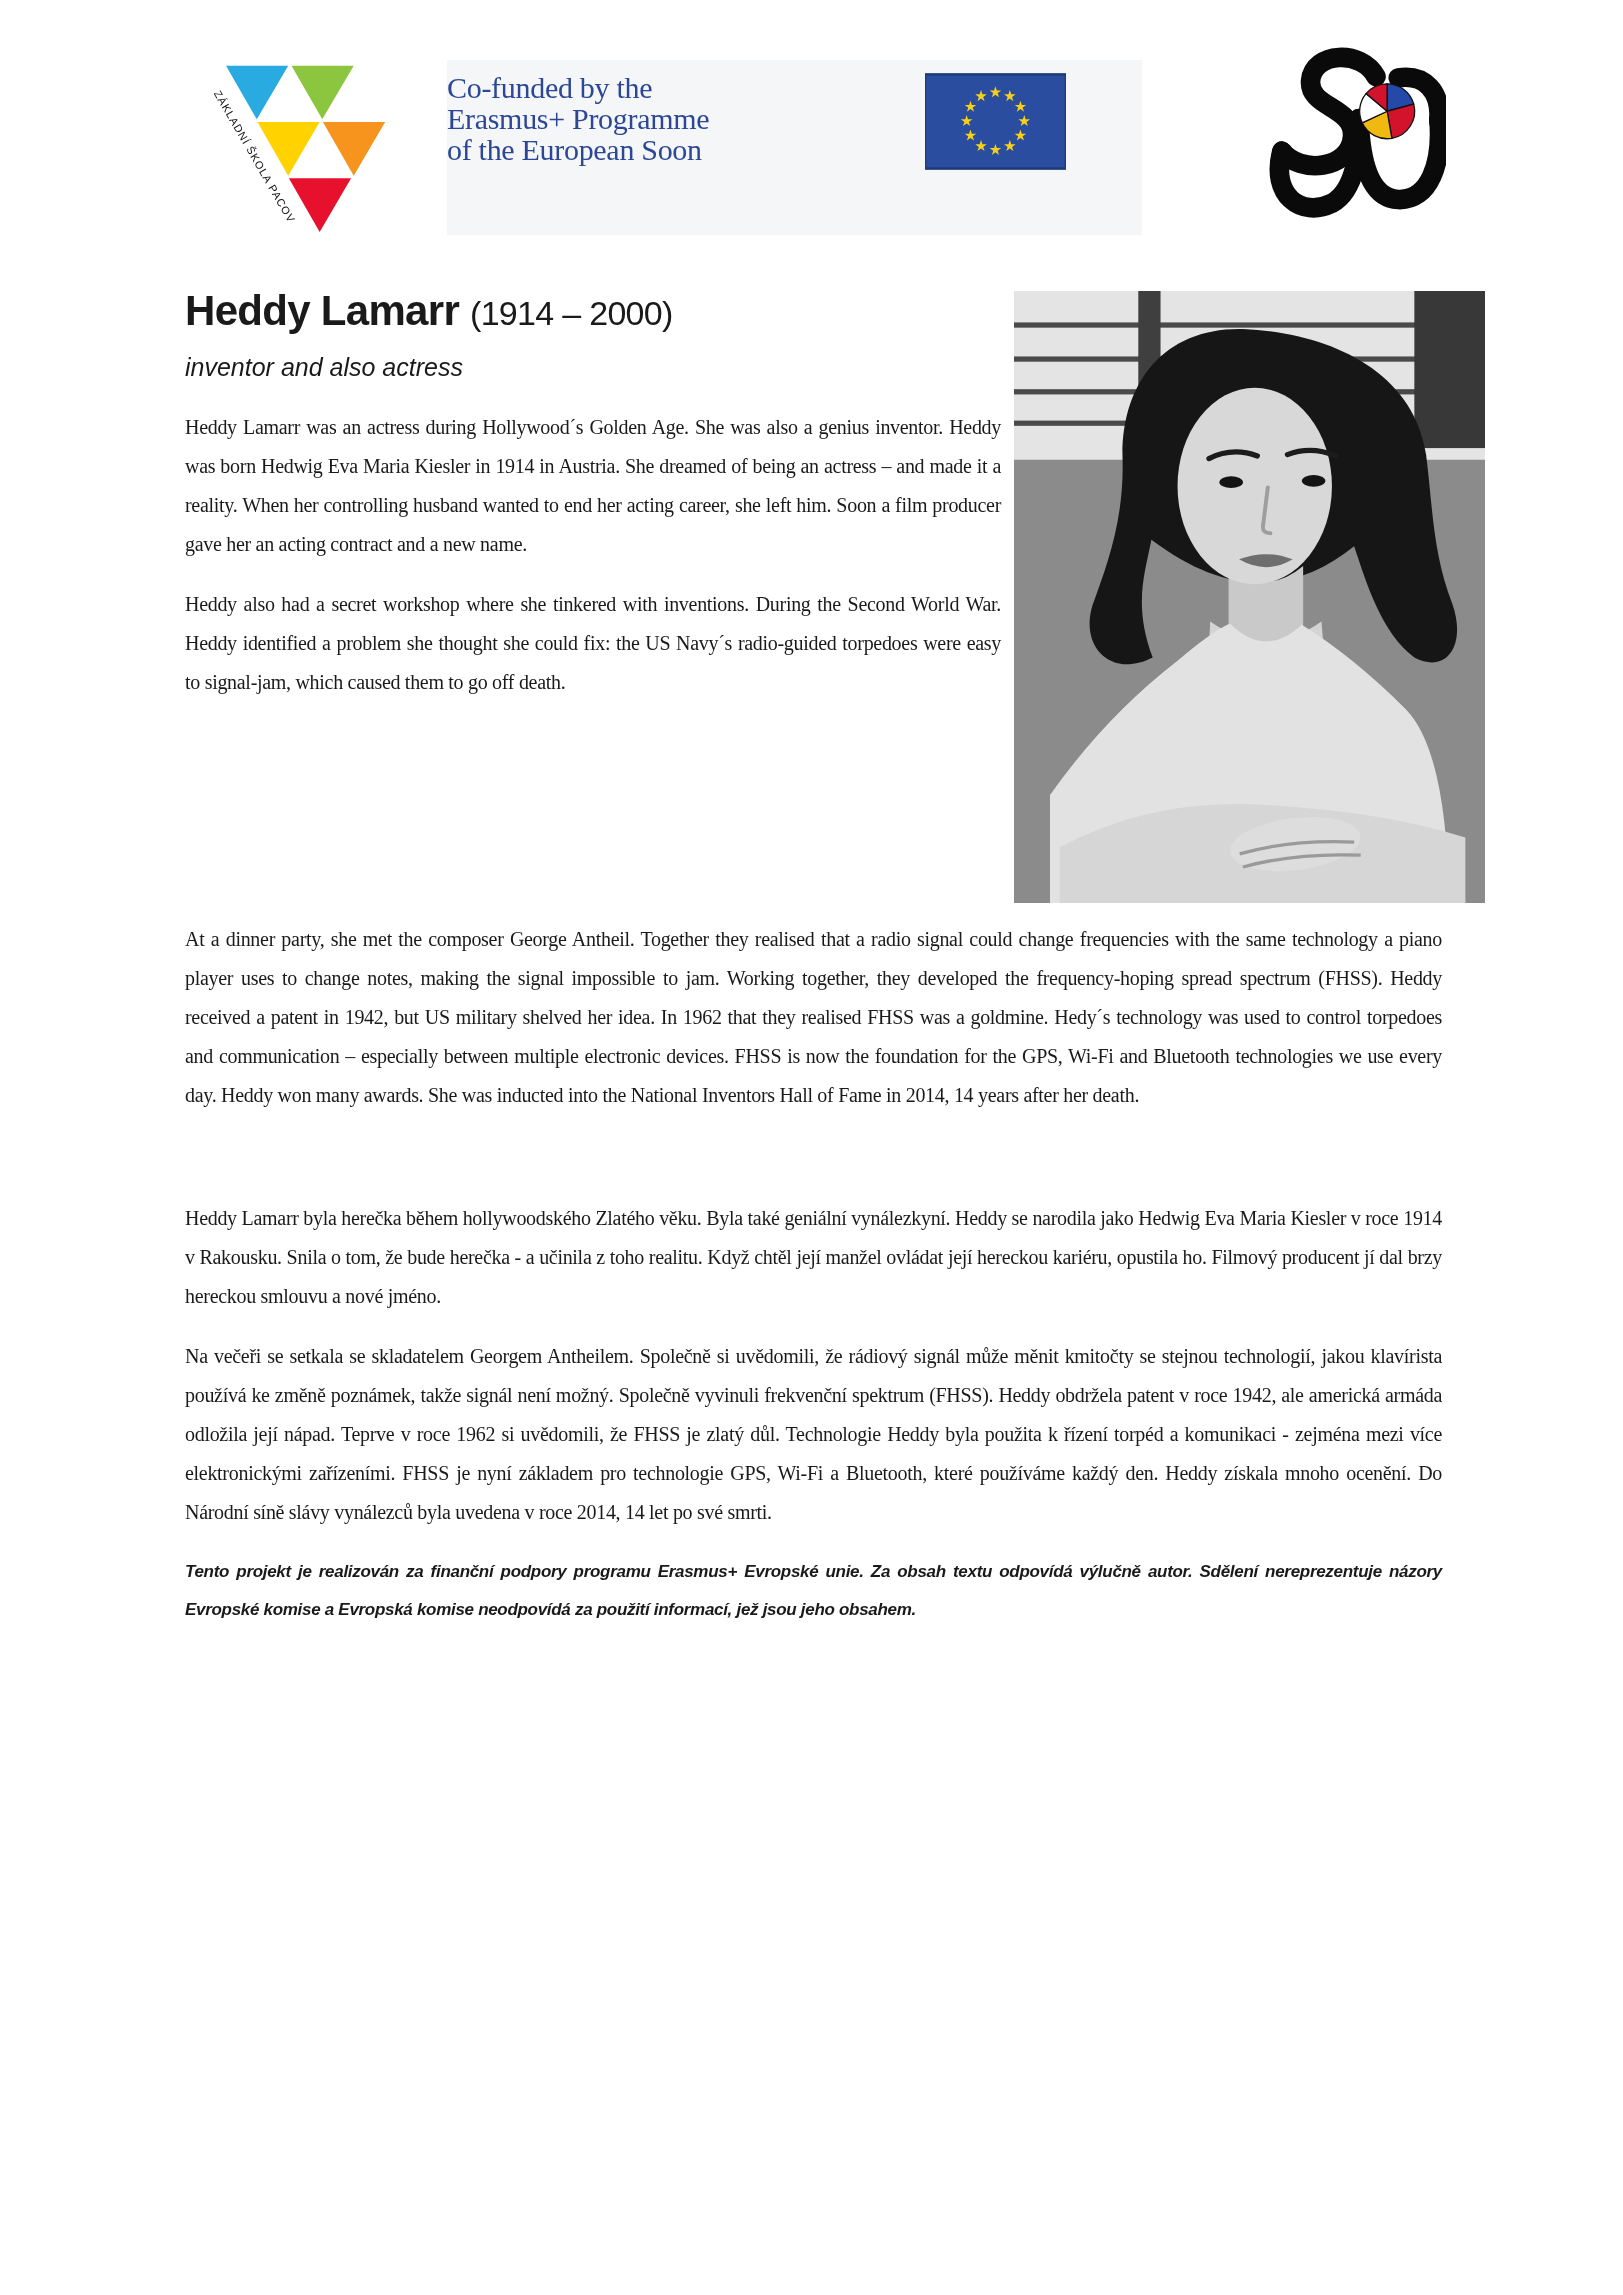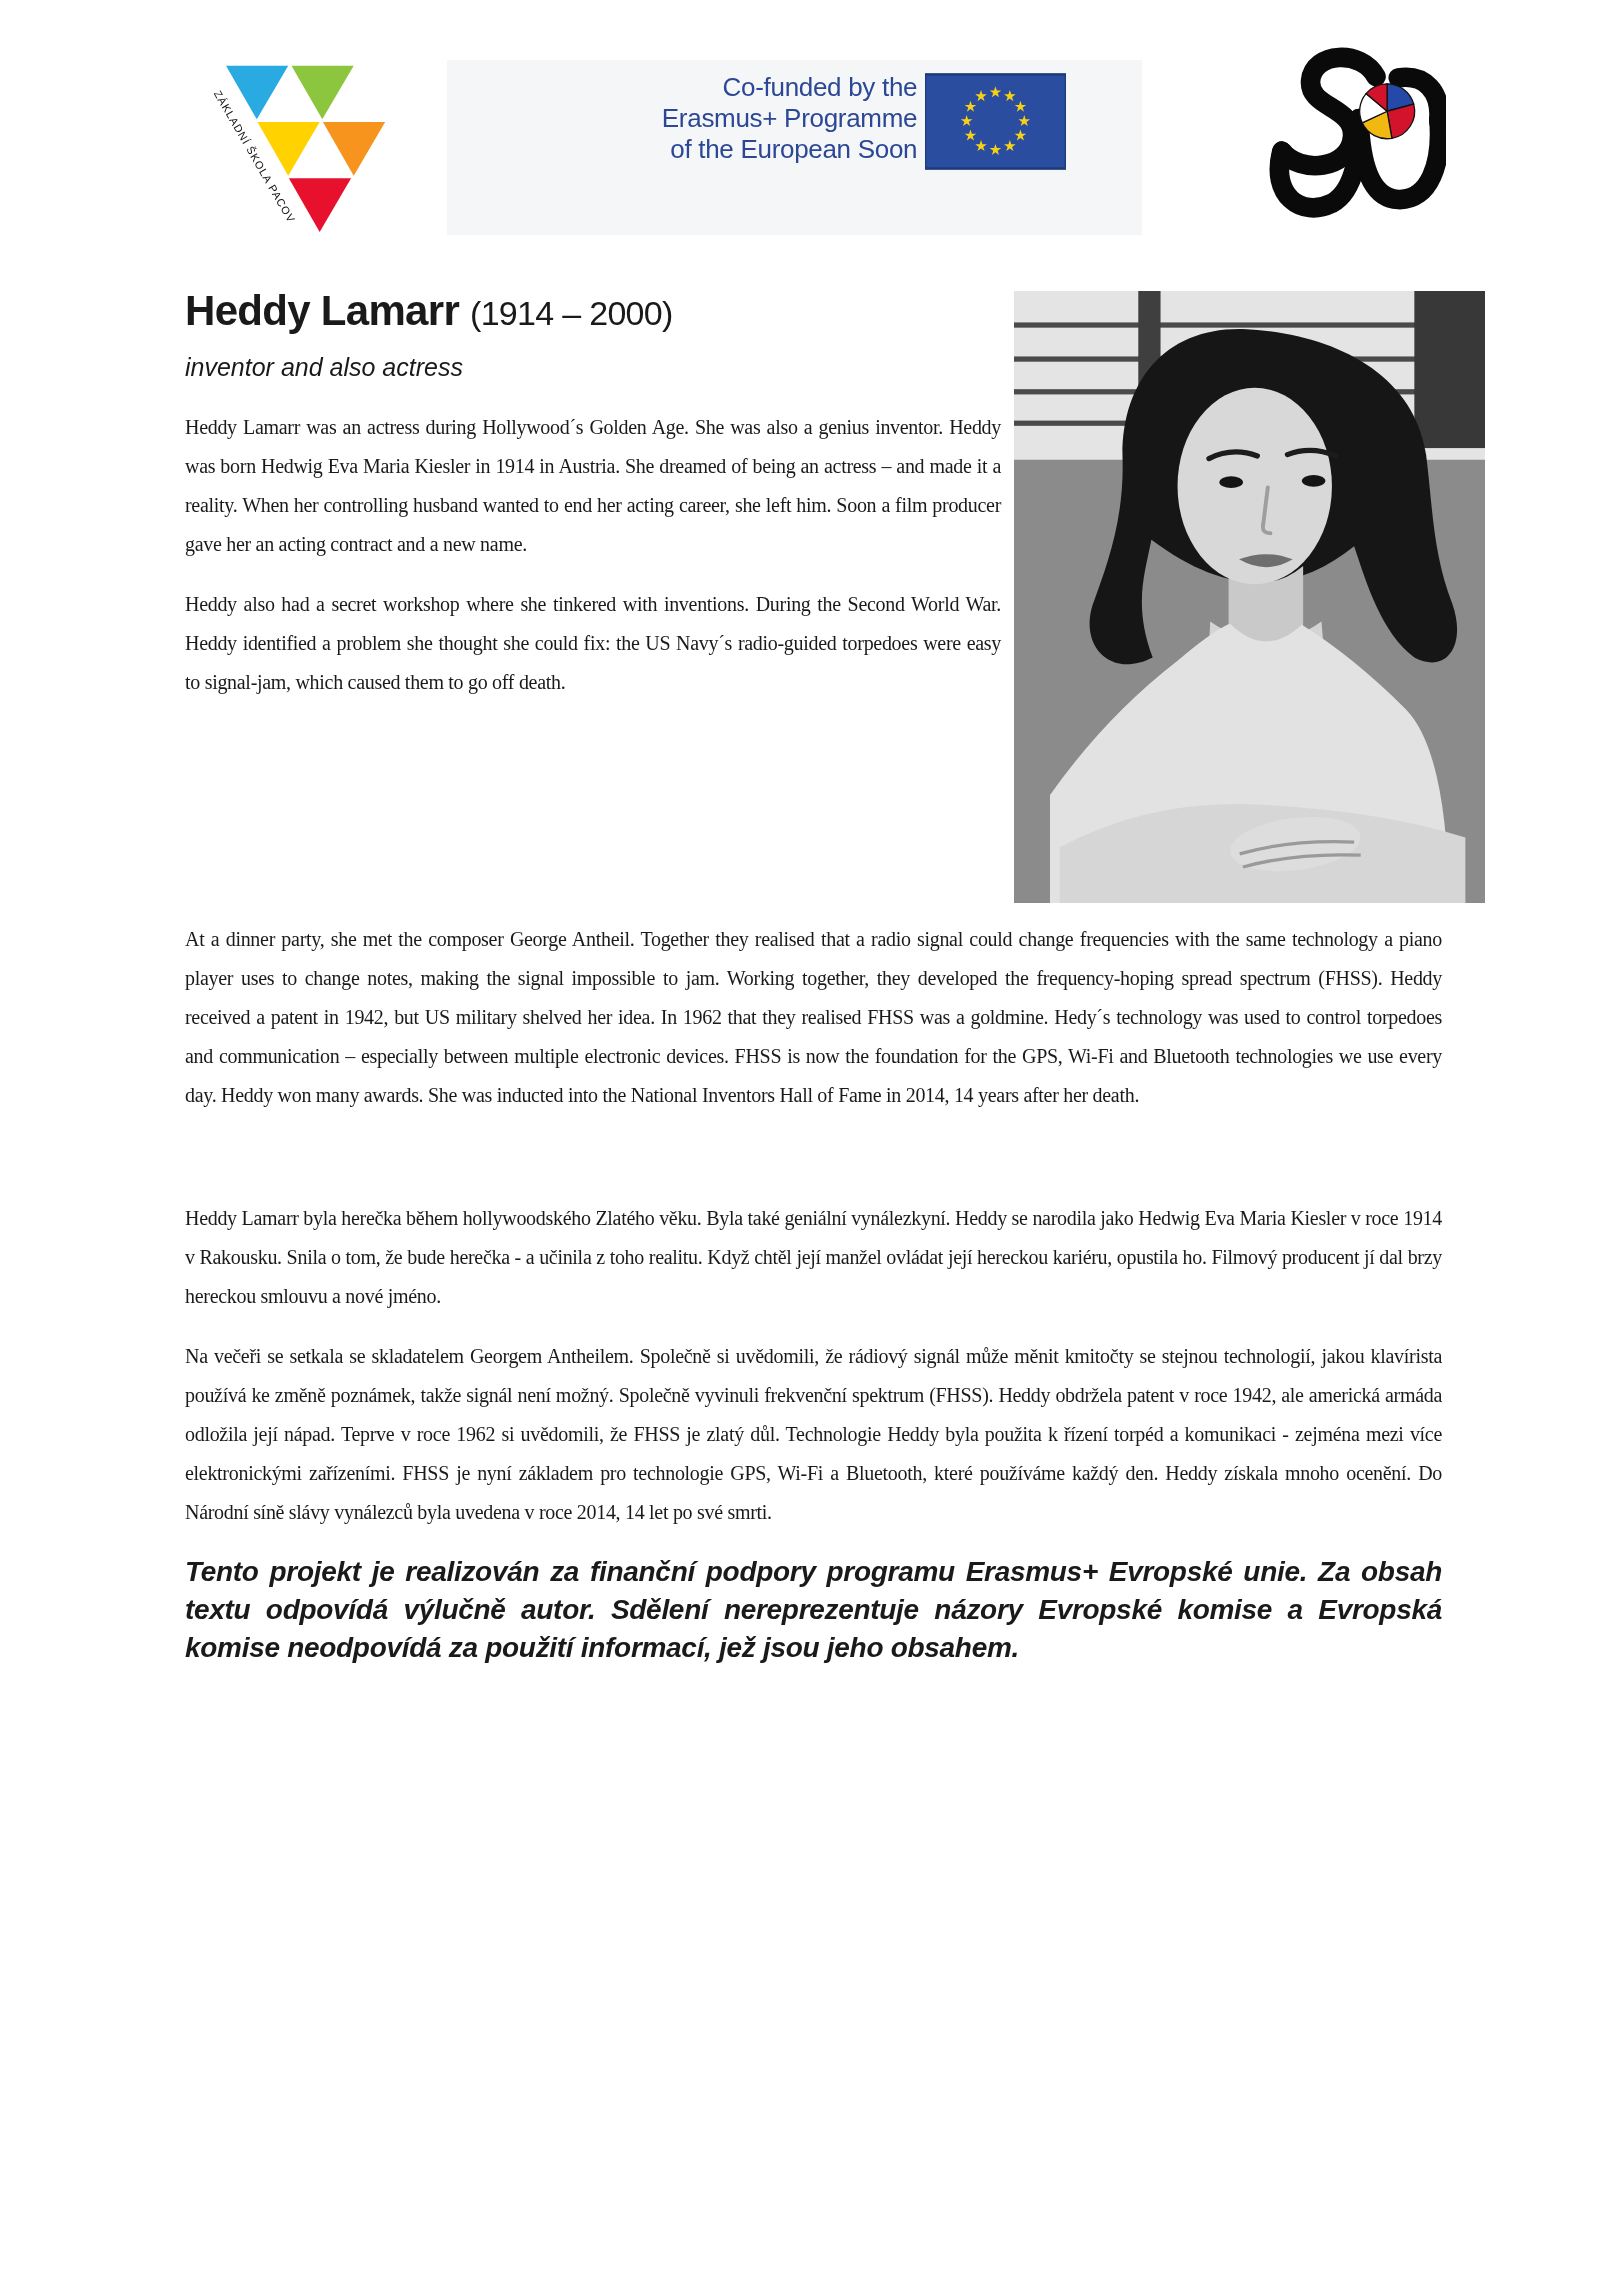--- a/index.html
+++ b/index.html
@@ -11,43 +11,43 @@
   }
   
   .header { position:relative; height:288px; }
   .school-logo { position:absolute; left:4.6px; top:59px; width:203px; height:177px; }
   .erasmus-block {
     position:absolute; left:262px; top:60px; width:695px; height:175px;
     background:#f5f6f7; display:flex; justify-content:flex-end; align-items:flex-start;
     padding:9.2px 76px 0 0;
   }
   .erasmus-text {
-    width:484px; text-align:right; color:#2c4795; font-size:26px; line-height:31px;
-    letter-spacing:-0.3px; padding-top:2.6px;
+    width:484px; text-align:left; color:#2c4795; font-size:30px; line-height:31px;
+    letter-spacing:-0.3px; padding-top:2.6px;font-family:Liberation Serif, serif;
   }
   .eu-flag { width:145px; height:97px; margin-left:7.9px; margin-top:3.9px; display:block; }
   .su-logo { position:absolute; left:1055px; top:36px; width:206px; height:193px; }
   
   .article { position:relative; }
   .portrait-figure {
     float:right; width:471px; height:612px;
     margin:2.6px -43px 17px 13px;
   }
   .portrait-figure svg { width:100%; height:100%; display:block; }
   h1.title { font-size:42px; line-height:46px; font-weight:bold; letter-spacing:-0.7px; margin:0 0 17px 0; }
   .title-years { font-weight:normal; font-size:34px; letter-spacing:-0.7px; }
   .subtitle { font-style:italic; font-size:25px; line-height:29px; margin:0 0 26px 0; }
   p.body-para {
     font-size:20px; line-height:39px; letter-spacing:-0.3px;
     text-align:justify; margin:0 0 21px 0;font-family:Liberation Serif, serif;
   }
   p.full-para { clear:right; }
   p.cs-start { margin-top:84px; }
   .footer-note {
-    clear:both; font-size:28px; line-height:38px; font-weight:bold; font-style:italic;
+    clear:both; font-size:17px; line-height:38px; font-weight:bold; font-style:italic;
     text-align:justify; letter-spacing:-0.3px; 
   }
 </style>
 </head>
 <body>
 
 <div class="page">
 
   <div class="header">
 

